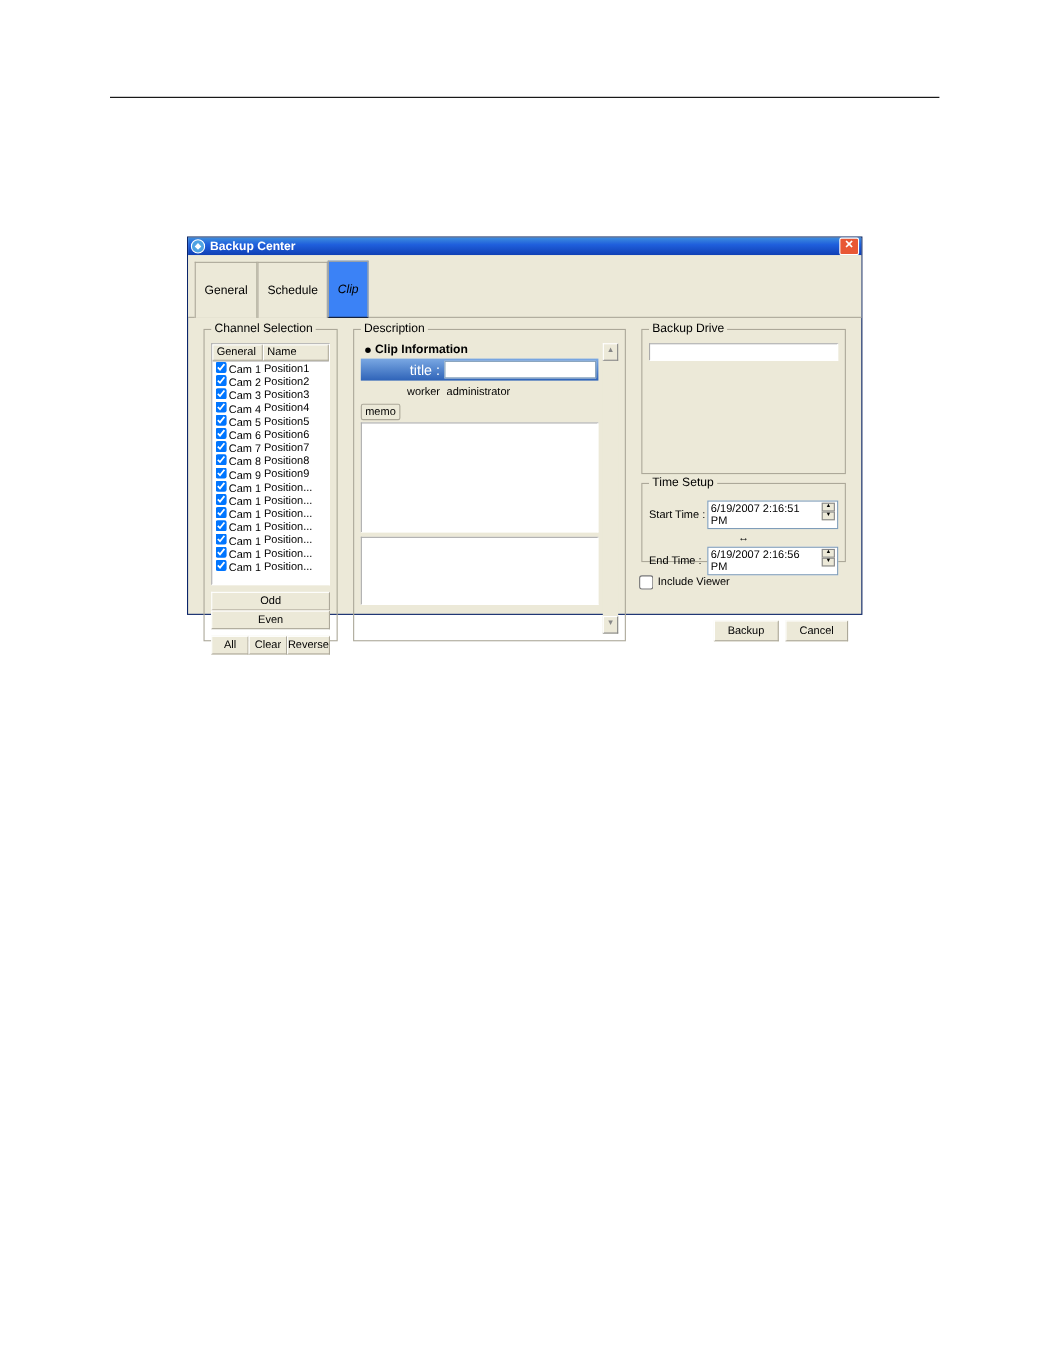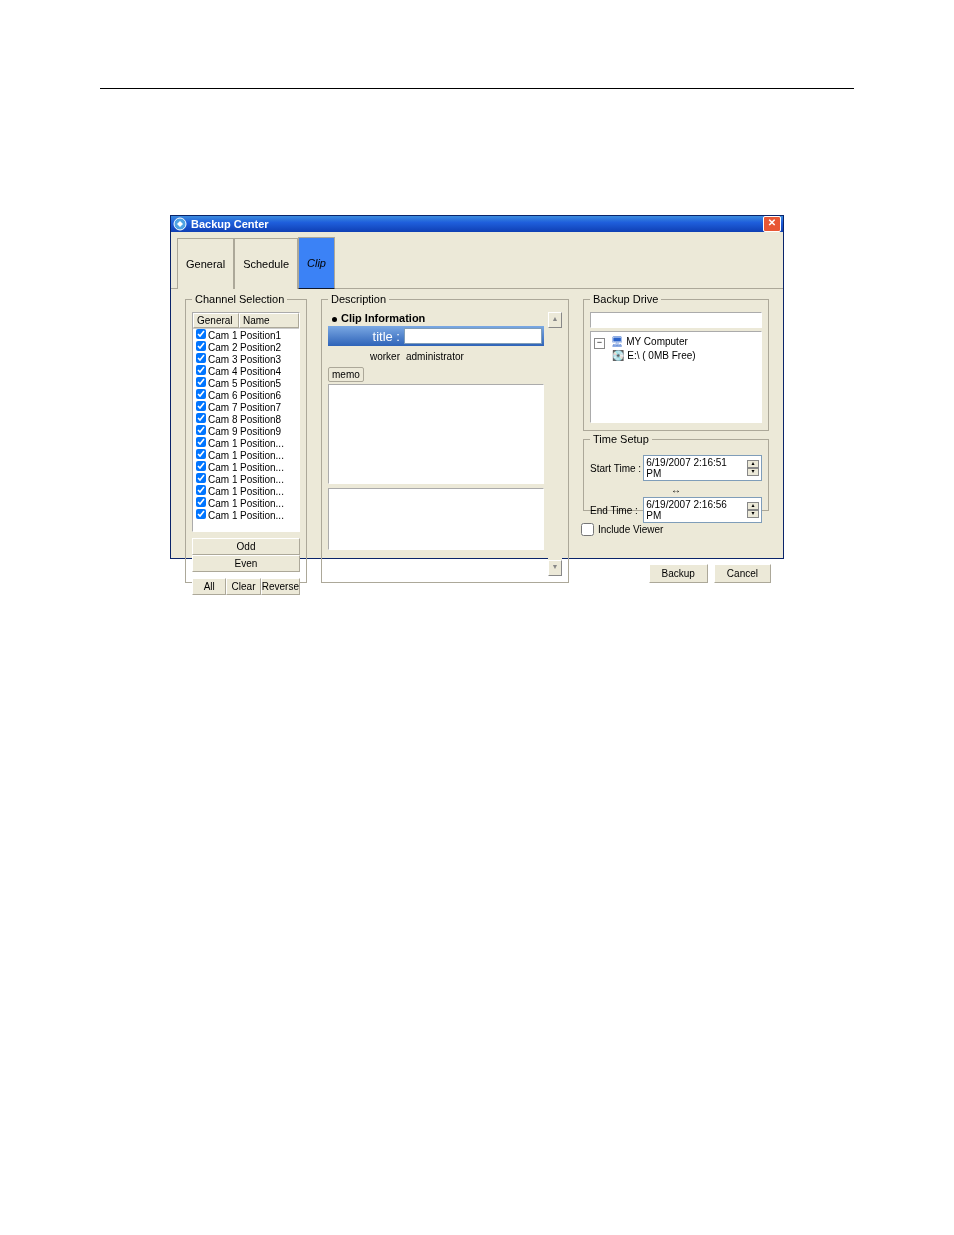--- a/index.html
+++ b/index.html
@@ -197,21 +197,21 @@
   .tree {
     border:1px inset #fff; background:#fff; height:84px; padding:3px; font-size:10px; line-height:13px;
   }
   .tree .node { white-space:nowrap;}
   .tree .exp { display:inline-block; width:9px; height:9px; border:1px solid #888; text-align:center; line-height:7px; font-size:9px; margin-right:3px;}
   .tree .icon-pc { color:#2A62C9;}
   .tree .icon-drv { color:#888;}
   .time-fs .time-row { display:flex; align-items:center; margin:3px 0; font-size:10px;}
   .time-fs .time-row .tlbl { width:54px;}
   .time-fs .time-row .tval {
-    border:1px solid #7F9DB9; background:#fff; padding:1px 2px; display:flex; align-items:center; gap:2px;
+    border:1px solid #7F9DB9; background:#fff; padding:1px 2px; display:flex; gap:2px;
     font-size:10px;
   }
   .spinner { display:inline-flex; flex-direction:column; margin-left:2px;}
   .spinner .sp { width:10px; height:6px; background:#ECE9D8; border:1px solid #888; font-size:6px; line-height:4px; text-align:center;}
   .arrow-between { text-align:center; font-size:10px; height:10px;}
   .chk-row { display:flex; align-items:center; font-size:10px; margin-top:4px;}
   .chk-row input { margin:0 4px 0 0;}
   .action-row { display:flex; justify-content:flex-end; gap:6px; margin-top:auto; padding-top:20px;}
   .action-row .btn { padding: 3px 12px;}
   .scrollbar-fake {
@@ -357,31 +357,20 @@
             <div class="arrow">▲</div>
             <div class="arrow">▼</div>
           </div>
         </div>
       </fieldset>
 
       <div class="right-col">
         <fieldset class="fieldset drive-fs" style="height:132px;">
           <div class="legend">Backup Drive</div>
           <div class="path-input"></div>
-          <div class="tree">
-            <div class="node">
-              <span class="exp">−</span>
-              <span class="icon-pc">🖥</span>
-              <span>MY Computer</span>
-            </div>
-            <div class="node" style="padding-left:18px;">
-              <span class="icon-drv">💽</span>
-              <span>E:\ ( 0MB Free)</span>
-            </div>
-          </div>
         </fieldset>
 
         <fieldset class="fieldset time-fs" style="height:72px;">
           <div class="legend">Time Setup</div>
           <div class="time-row">
             <div class="tlbl">Start Time :</div>
             <div class="tval">
               <span>6/19/2007  2:16:51 PM</span>
               <span class="spinner">
                   <span class="sp">▴</span>

